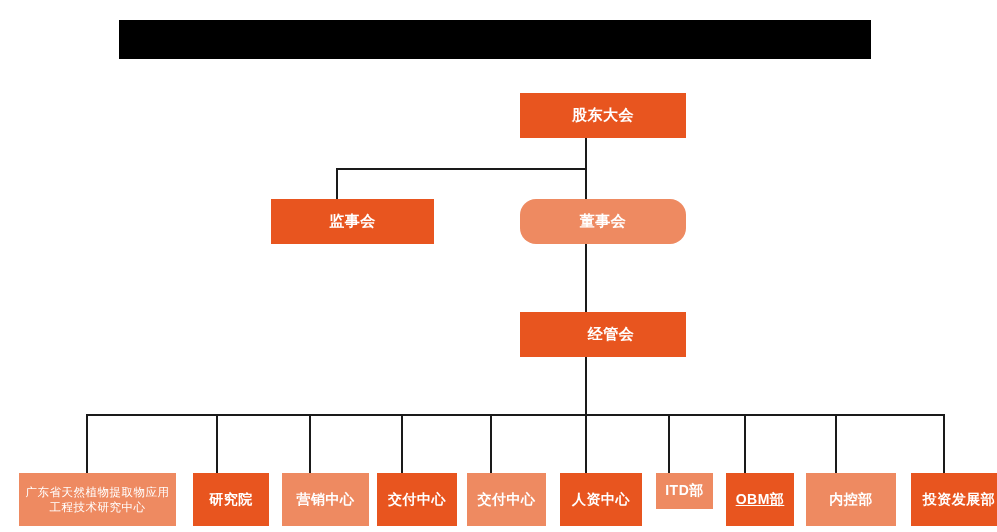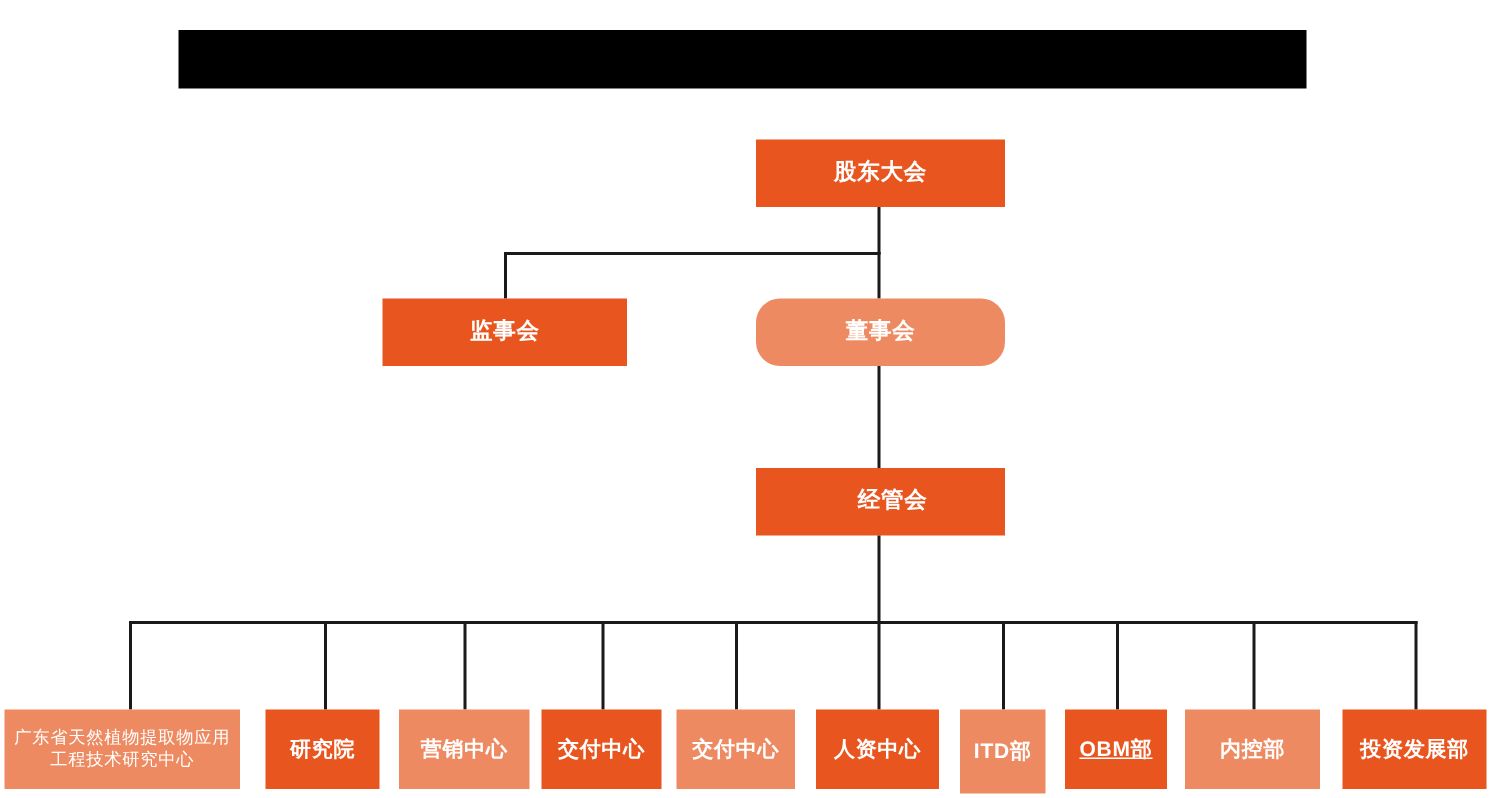--- a/index.html
+++ b/index.html
@@ -31,20 +31,21 @@
     position: absolute;
     display: flex;
     align-items: center;
     justify-content: center;
     text-align: center;
     color: #ffffff;
     box-sizing: border-box;
     line-height: 1.25;
     letter-spacing: 0.5px;
     font-weight: bold;
+    margin-left: 16px;
   }
   .node.dark  { background: #e8551f; }
   .node.light { background: #ee8a61; }
 
   .node.top-level   { font-size: 15px; }
   .node.mid-level   { font-size: 15px; }
   .node.leaf        { font-size: 14px; }
   .node.leaf-small  { font-size: 11.5px; font-weight: normal; padding: 0 4px; }
 
   
@@ -116,21 +117,21 @@
   </div>
 
   <div class="node light leaf" style="left:451px; top:473px; width:79px; height:53px;">
     <span>交付中心</span>
   </div>
 
   <div class="node dark leaf" style="left:544px; top:473px; width:82px; height:53px;">
     <span>人资中心</span>
   </div>
 
-  <div class="node light leaf" style="left:640px; top:473px; width:57px; height:56px;">
+  <div class="node light leaf" style="left:640px; top:473px; width:57px; height:36px;">
     <span>ITD部</span>
   </div>
 
   <div class="node dark leaf" style="left:710px; top:473px; width:68px; height:53px;text-decoration:underline;">
     <span>OBM部</span>
   </div>
 
   <div class="node light leaf" style="left:790px; top:473px; width:90px; height:53px;text-align:right;">
     <span>内控部</span>
   </div>

